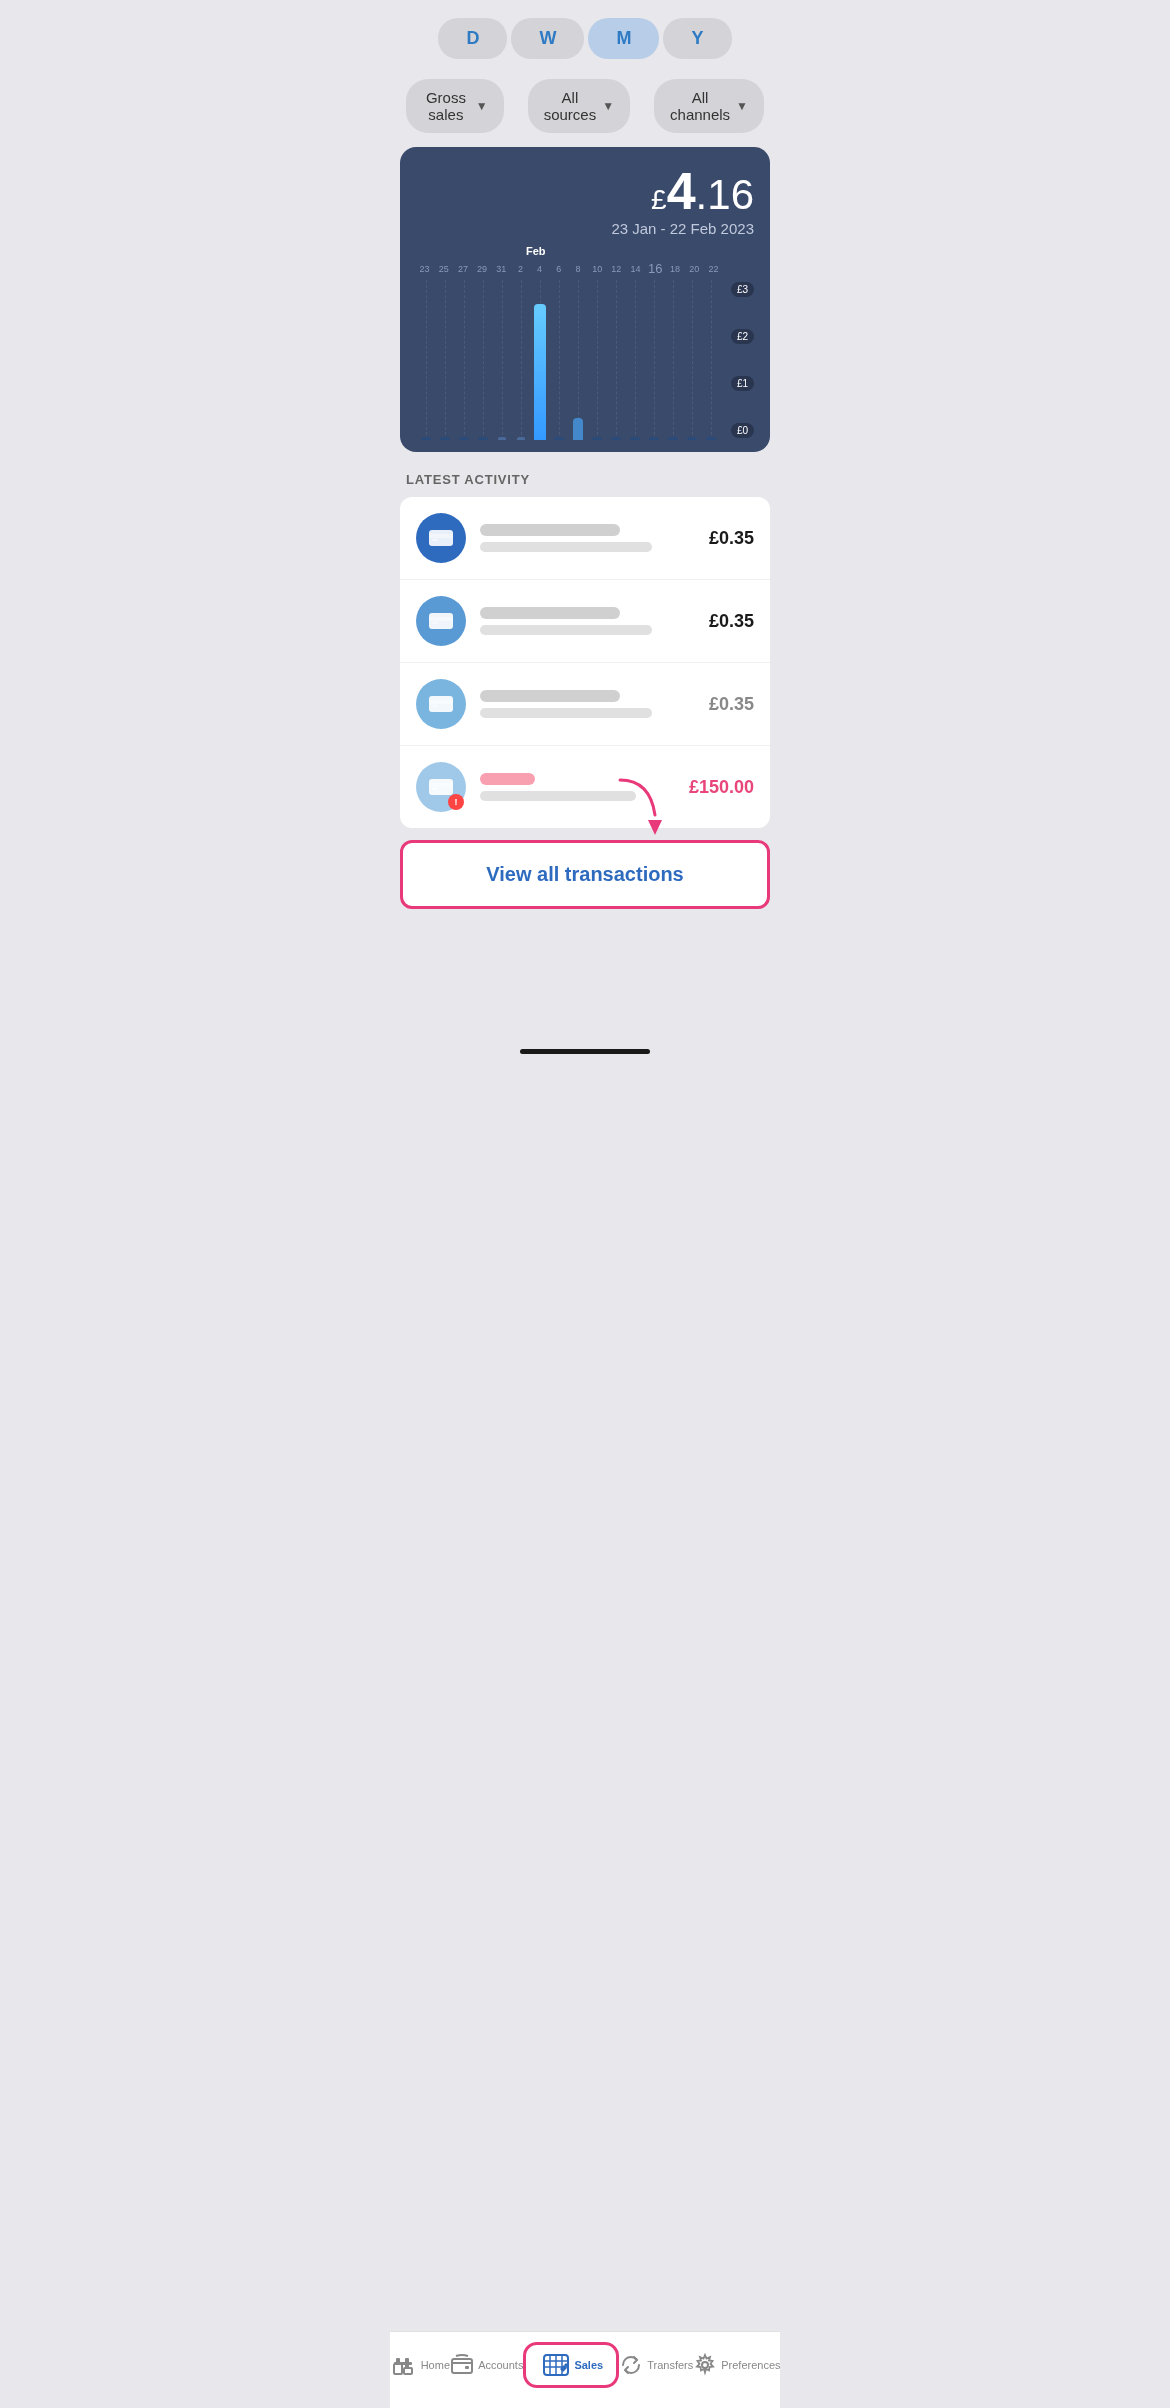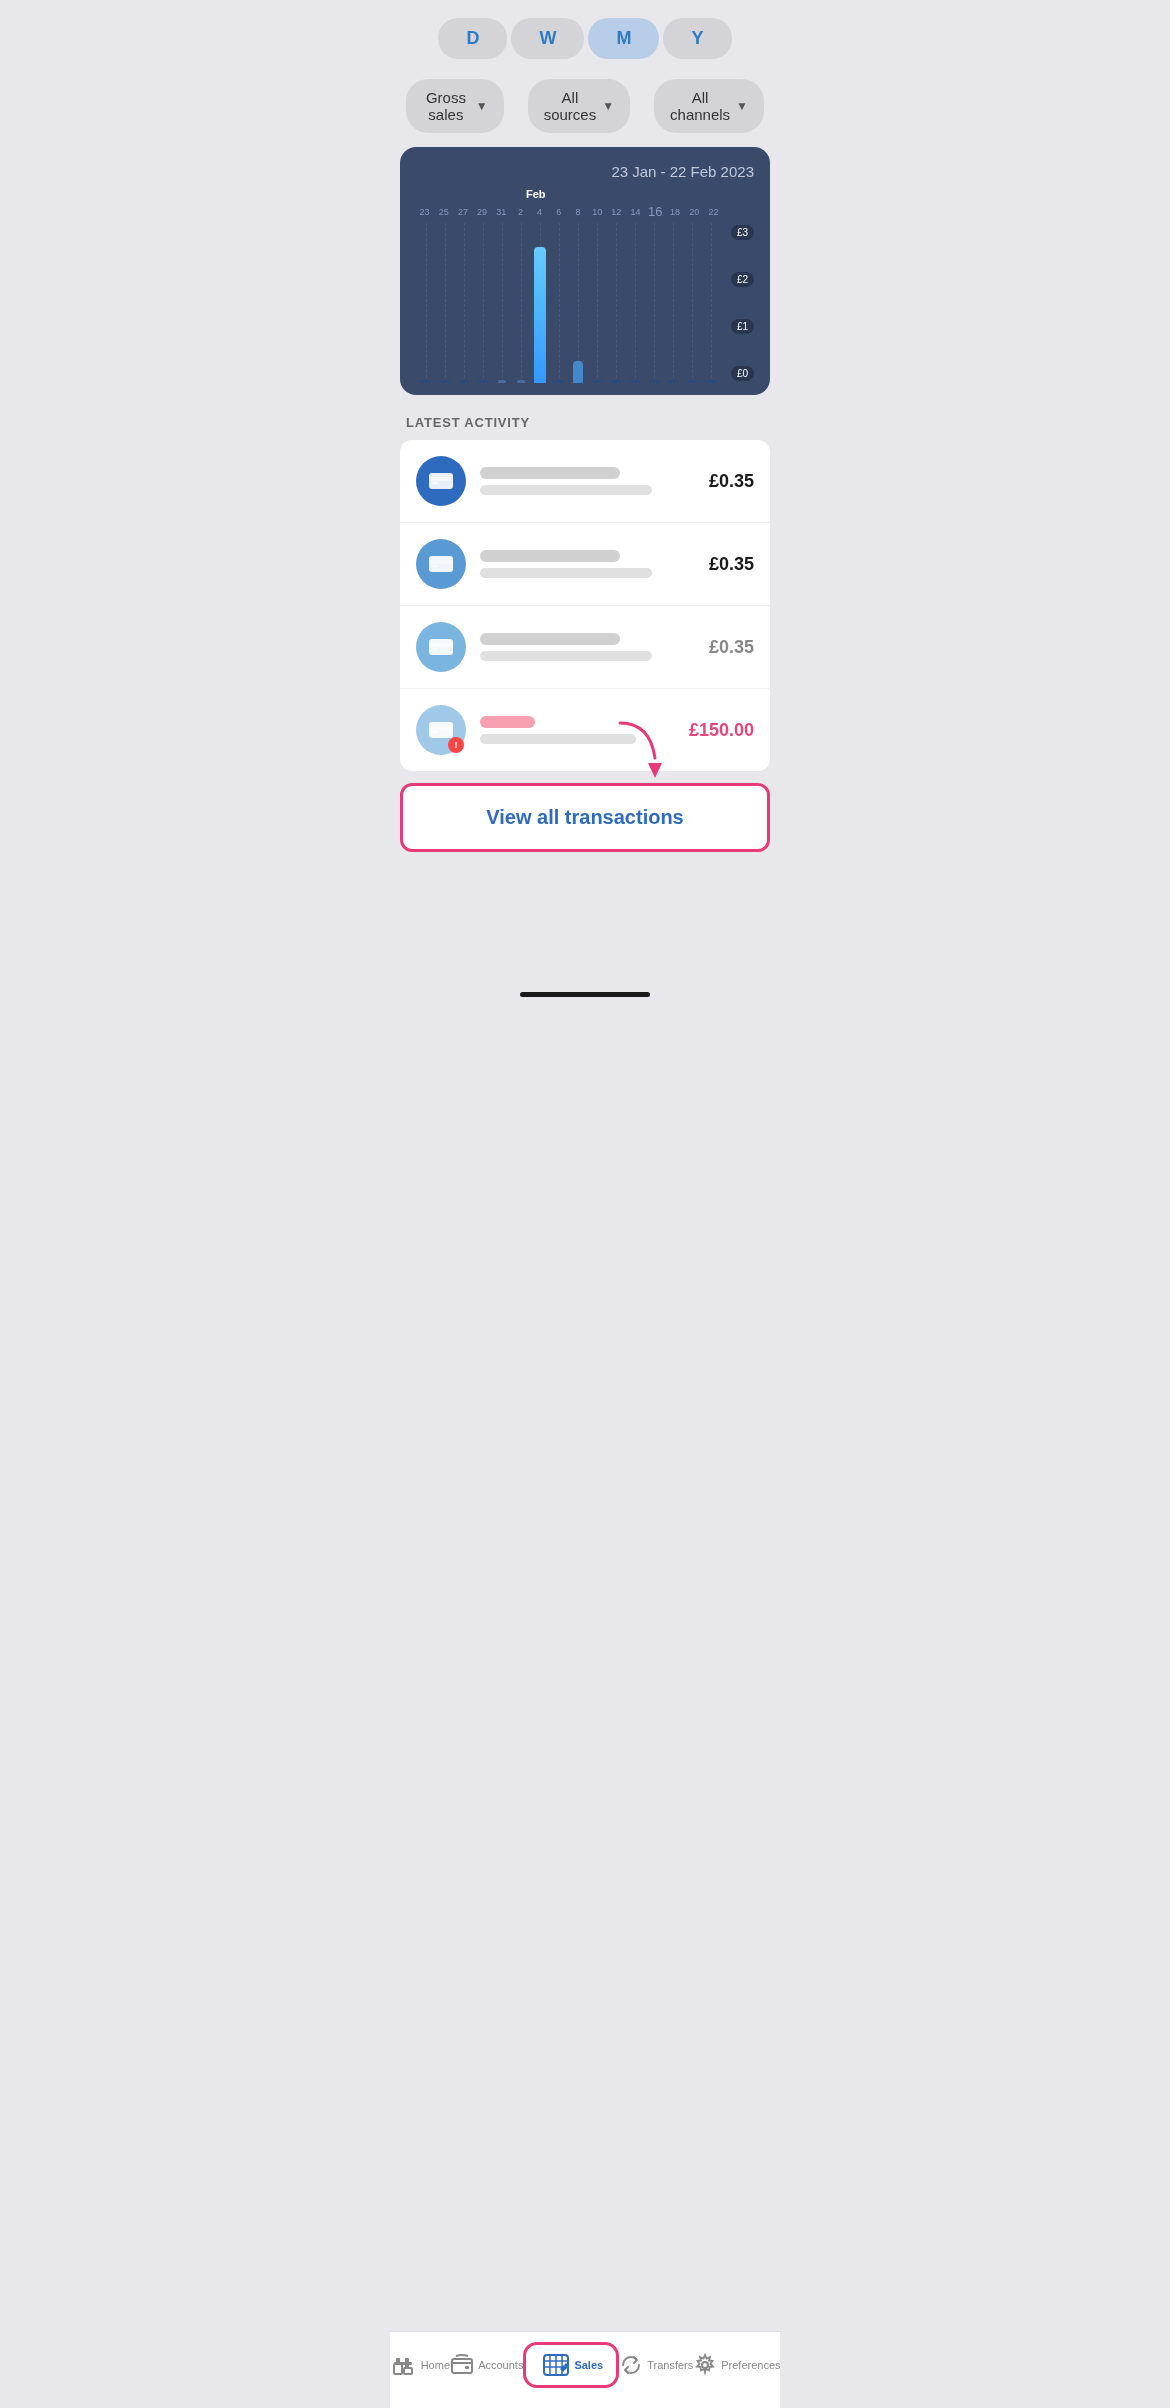--- a/index.html
+++ b/index.html
@@ -327,20 +327,23 @@
     <span>All sources</span>
     <span class="chevron">▼</span>
   </button>
   <button class="filter-btn">
     <span>All channels</span>
     <span class="chevron">▼</span>
   </button>
 </div>
 
 <div class="chart-container">
+  <div class="chart-total">
+    <span class="pound">£</span><span class="big">4</span><span>.16</span>
+  </div>
   <div class="chart-date-range">23 Jan - 22 Feb 2023</div>
 
   <div style="position:relative; padding: 0 2px 4px; padding-right: 34px;">
     <div style="position: absolute; left: 110px; top: -2px; color: white; font-size: 11px; font-weight: 600;">Feb</div>
     <div style="display: flex; justify-content: space-between; align-items: center; padding-top: 14px; gap: 6px;">
       <span style="color:#8899bb;font-size:9px;flex:1;text-align:center">23</span>
       <span style="color:#8899bb;font-size:9px;flex:1;text-align:center">25</span>
       <span style="color:#8899bb;font-size:9px;flex:1;text-align:center">27</span>
       <span style="color:#8899bb;font-size:9px;flex:1;text-align:center">29</span>
       <span style="color:#8899bb;font-size:9px;flex:1;text-align:center">31</span>

